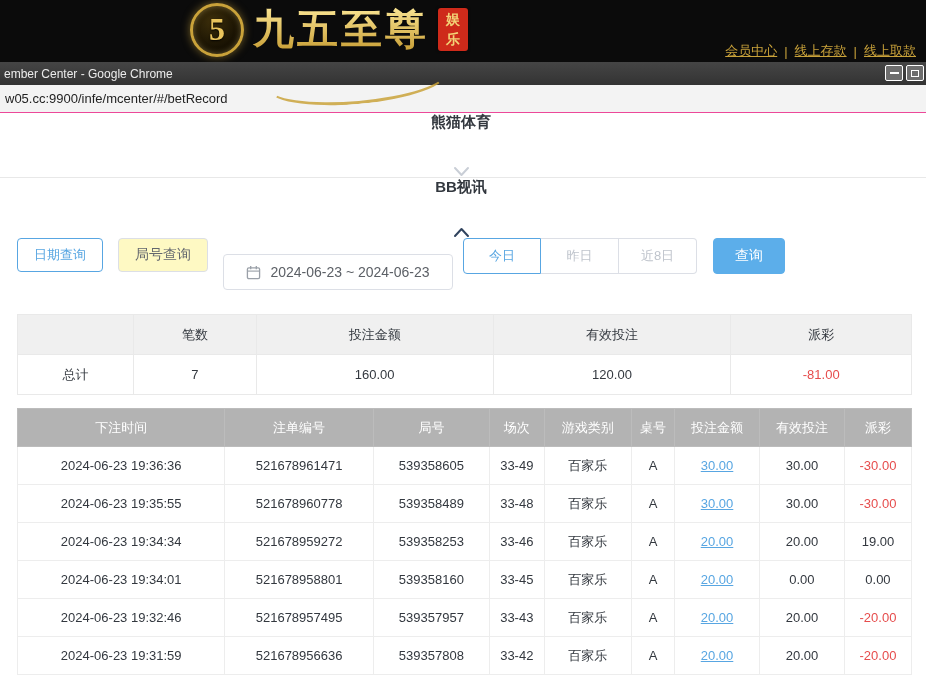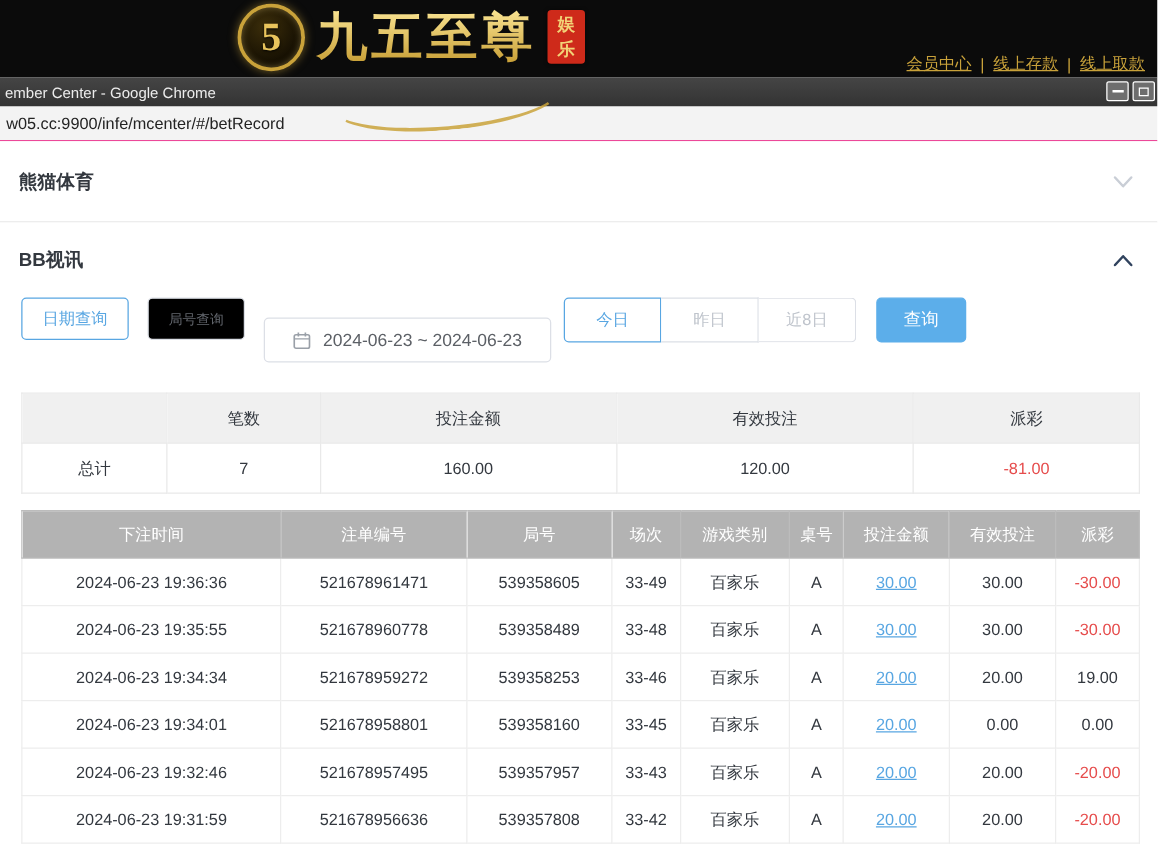--- a/index.html
+++ b/index.html
@@ -38,36 +38,36 @@
     display:flex; align-items:center; justify-content:center; cursor:pointer; }
   .win-btn .bar { width:9px; height:2px; background:#fff; }
   .win-btn .sq  { width:8px; height:7px; border:1px solid #fff; }
 
   
   .addressbar { height:28px; background:#f3f3f3; border-bottom:1px solid #ec4899;
     display:flex; align-items:center; padding-left:5px; font-size:13px; color:#232323; }
 
   
   .section-row { display:flex; align-items:center; justify-content:space-between;
-    padding:0 19px 0 15px; height:64px; cursor:pointer; background:#fff; }
+    padding:0 19px 0 15px; height:64px; cursor:pointer; background:#fff;flex-direction:column; }
   .section-row.row2 { height:60px; }
   .section-title { font-size:15px; font-weight:bold; color:#33383f; }
   .divider { height:1px; background:#e8e8e8; }
   .chev { width:17px; height:11px; }
   .chev polyline { fill:none; stroke-width:2; stroke-linecap:round; stroke-linejoin:round; }
   .chev.down polyline { stroke:#c9ced6; }
   .chev.up polyline { stroke:#31435e; }
 
   
   .filter-bar { display:flex; align-items:flex-start; margin:0 14px 24px 17px; }
   .filter-bar button { cursor:pointer; font-family:inherit; }
   .btn-outline-blue { height:34px; padding:0 16px; background:#fff; border:1px solid #58a6e2;
     color:#58a6e2; border-radius:4px; font-size:13px; margin-right:15px; }
-  .btn-outline-gray { height:34px; padding:0 16px; background:#000000; border:1px solid #dcdfe6;
-    color:#63676e; border-radius:4px; font-size:11px; margin-right:15px; }
+  .btn-outline-gray { height:34px; padding:0 16px; background:#fef9c3; border:1px solid #dcdfe6;
+    color:#63676e; border-radius:4px; font-size:14px; margin-right:15px; }
   .date-input { height:36px; width:230px; border:1px solid #dcdfe6; border-radius:4px;
     display:flex; align-items:center; justify-content:center; gap:9px; color:#5c6066;
     font-size:14px; margin-right:10px; cursor:pointer; background:#fff;margin-top:16px; }
   .cal-icon { width:15px; height:15px; }
   .seg-group { display:flex; margin-right:16px; }
   .seg { height:36px; width:78px; background:#fff; border:1px solid #dcdfe6; border-left:none;
     color:#bfc4cc; font-size:13px; display:flex; align-items:center; justify-content:center; }
   .seg:first-child { border-left:1px solid #dcdfe6; border-radius:4px 0 0 4px; }
   .seg:last-child { border-radius:0 4px 4px 0; }
   .seg.active { color:#58a6e2; border:1px solid #58a6e2; }

